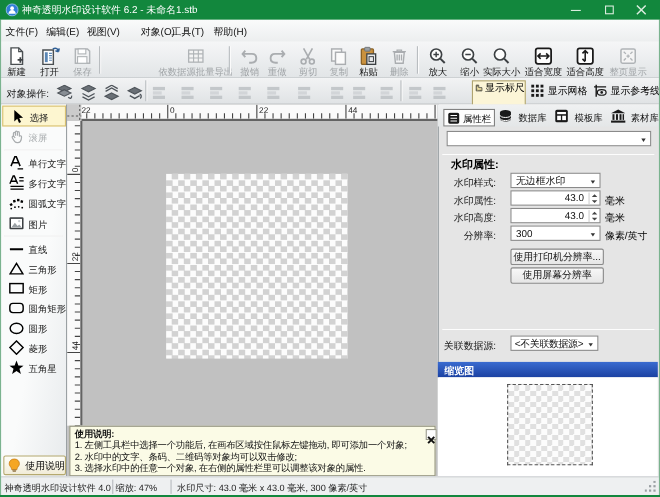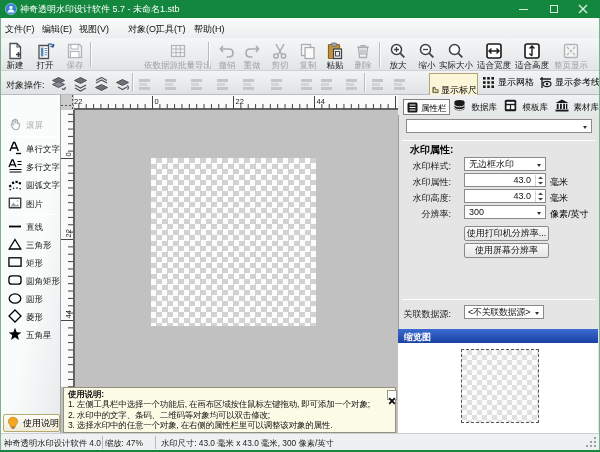--- a/index.html
+++ b/index.html
@@ -74,21 +74,21 @@
       <circle cx="6" cy="6" r="5.5" fill="none" stroke="#9fc6ea" stroke-width="0.8"></circle>
       <circle cx="6" cy="4.4" r="1.7" fill="#fff"></circle>
       <path d="M2.6 9.6 c0.3-2.2 1.6-3.4 3.4-3.4 s3.1 1.2 3.4 3.4 z" fill="#fff"></path>
     </svg>
   <span style="position:absolute;left:519px;top:9px;width:9px;height:1.4px;background:#d9ecdd"></span>
   <span style="position:absolute;left:549.5px;top:5px;width:8px;height:8px;border:1.3px solid #d9ecdd;box-sizing:border-box"></span>
   <svg style="position:absolute;left:578px;top:4px" width="10" height="10" viewBox="0 0 10 10">
       <path d="M1 1 L9 9 M9 1 L1 9" stroke="#d9ecdd" stroke-width="1.4"></path>
     </svg>
 </div>
-<div class="abs" id="title-text">神奇透明水印设计软件 5.7 - 未命名1.stb</div>
+<div class="abs" id="title-text">神奇透明水印设计软件 6.2 - 未命名1.stb</div>
 <div class="abs" id="menubar">
   <span class="abs menuitem" style="left:4px">文件(F)</span>
   <span class="abs menuitem" style="left:41px">编辑(E)</span>
   <span class="abs menuitem" style="left:78px">视图(V)</span>
   <span class="abs menuitem" style="left:127px">对象(O)</span>
   <span class="abs menuitem" style="left:155px">工具(T)</span>
   <span class="abs menuitem" style="left:193px">帮助(H)</span>
 </div>
 <div class="abs" id="toolbar1">
   <div class="abs tbtn" style="left:1px;width:26px">
@@ -271,21 +271,21 @@
   <div class="abs gico" style="left:190px"></div>
   <div class="abs gico" style="left:216px"></div>
   <div class="abs gico" style="left:242px"></div>
   <div class="abs gico" style="left:270px"></div>
   <div class="abs gico" style="left:300px"></div>
   <div class="abs gico" style="left:320px"></div>
   <div class="abs gico" style="left:345px"></div>
   <div class="abs tsep2" style="left:363px"></div>
   <div class="abs gico" style="left:371px"></div>
   <div class="abs gico" style="left:393px"></div>
-  <div class="abs" id="btn-ruler" style="left:428px;top:2px;width:49px;height:34px;background:#fcf5d7;border:1px solid #b0a470;display:flex;align-items:center">
+  <div class="abs" id="btn-ruler" style="left:428px;top:2px;width:49px;height:34px;background:#fcf5d7;border:1px solid #b0a470;display:flex;align-items:flex-start">
     <svg style="margin-left:2px" width="12" height="12" viewBox="0 0 12 12">
         <path d="M1.5 1.5 h4 v4 h5 v5 h-9 z" fill="#f7e9a8" stroke="#333" stroke-width="1.2"></path>
         <path d="M3.5 1.5 v2 M1.5 3.5 h2 M1.5 6 h2 M1.5 8.5 h2 M6 10.5 v-2 M8.5 10.5 v-2" stroke="#333" stroke-width="0.9"></path>
       </svg>
     <span style="font-size:9px;margin-left:2px;white-space:nowrap">显示标尺</span>
   </div>
   <div class="abs" style="left:481px;top:2px;height:19px;display:flex;align-items:center">
     <svg width="13" height="13" viewBox="0 0 13 13">
         <g fill="#1a1a1a">
           <rect x="1" y="1" width="2.6" height="2.6"></rect>
@@ -304,20 +304,28 @@
   <div class="abs" style="left:538px;top:2px;height:19px;display:flex;align-items:center">
     <svg width="14" height="13" viewBox="0 0 14 13">
         <path d="M3 1 v11 M1 3 h11" stroke="#1a1a1a" stroke-width="1.3"></path>
         <ellipse cx="8" cy="8" rx="4" ry="2.6" fill="none" stroke="#1a1a1a" stroke-width="1.1"></ellipse>
         <circle cx="8" cy="8" r="1.2" fill="#1a1a1a"></circle>
       </svg>
     <span style="font-size:9px;margin-left:2px;white-space:nowrap">显示参考线</span>
   </div>
 </div>
 <div class="abs" id="leftpanel">
+  <div class="abs litem" style="top:1px;background:#fdf6d0;border:1px solid #d8c071;width:58px;left:1px;height:19px">
+    <div class="lic">
+        <svg width="13" height="14" viewBox="0 0 13 14">
+          <path d="M3 1 L3 11.5 L5.7 9 L7.3 12.8 L9.1 12 L7.5 8.3 L11 8 Z" fill="#000"></path>
+        </svg>
+      </div>
+    <div class="llb">选择</div>
+  </div>
   <div class="abs litem dis" style="top:20px">
     <div class="lic">
         <svg width="13" height="13" viewBox="0 0 13 13">
           <path d="M3.2 6.5 V3.3 c0-1.4 1.8-1.4 1.8 0 M5 5.5 V2.2 c0-1.4 1.8-1.4 1.8 0 M6.8 5.4 V2.8 c0-1.4 1.8-1.4 1.8 0 v3 M8.6 6.2 c0.3-1.2 2-1 2 0.3 c0 2-0.5 3.2-1.2 4.3 c-0.8 1.2-4 1.3-4.9 0 C3.7 9.8 2.6 8 2.2 7.2 c-0.6-1.2 0.8-2 1.6-1 l1 1.2" fill="none" stroke="#a8acae" stroke-width="1.1"></path>
         </svg>
       </div>
     <div class="llb">滚屏</div>
   </div>
   <div class="abs lsep" style="top:41px"></div>
   <div class="abs litem" style="top:44px">

